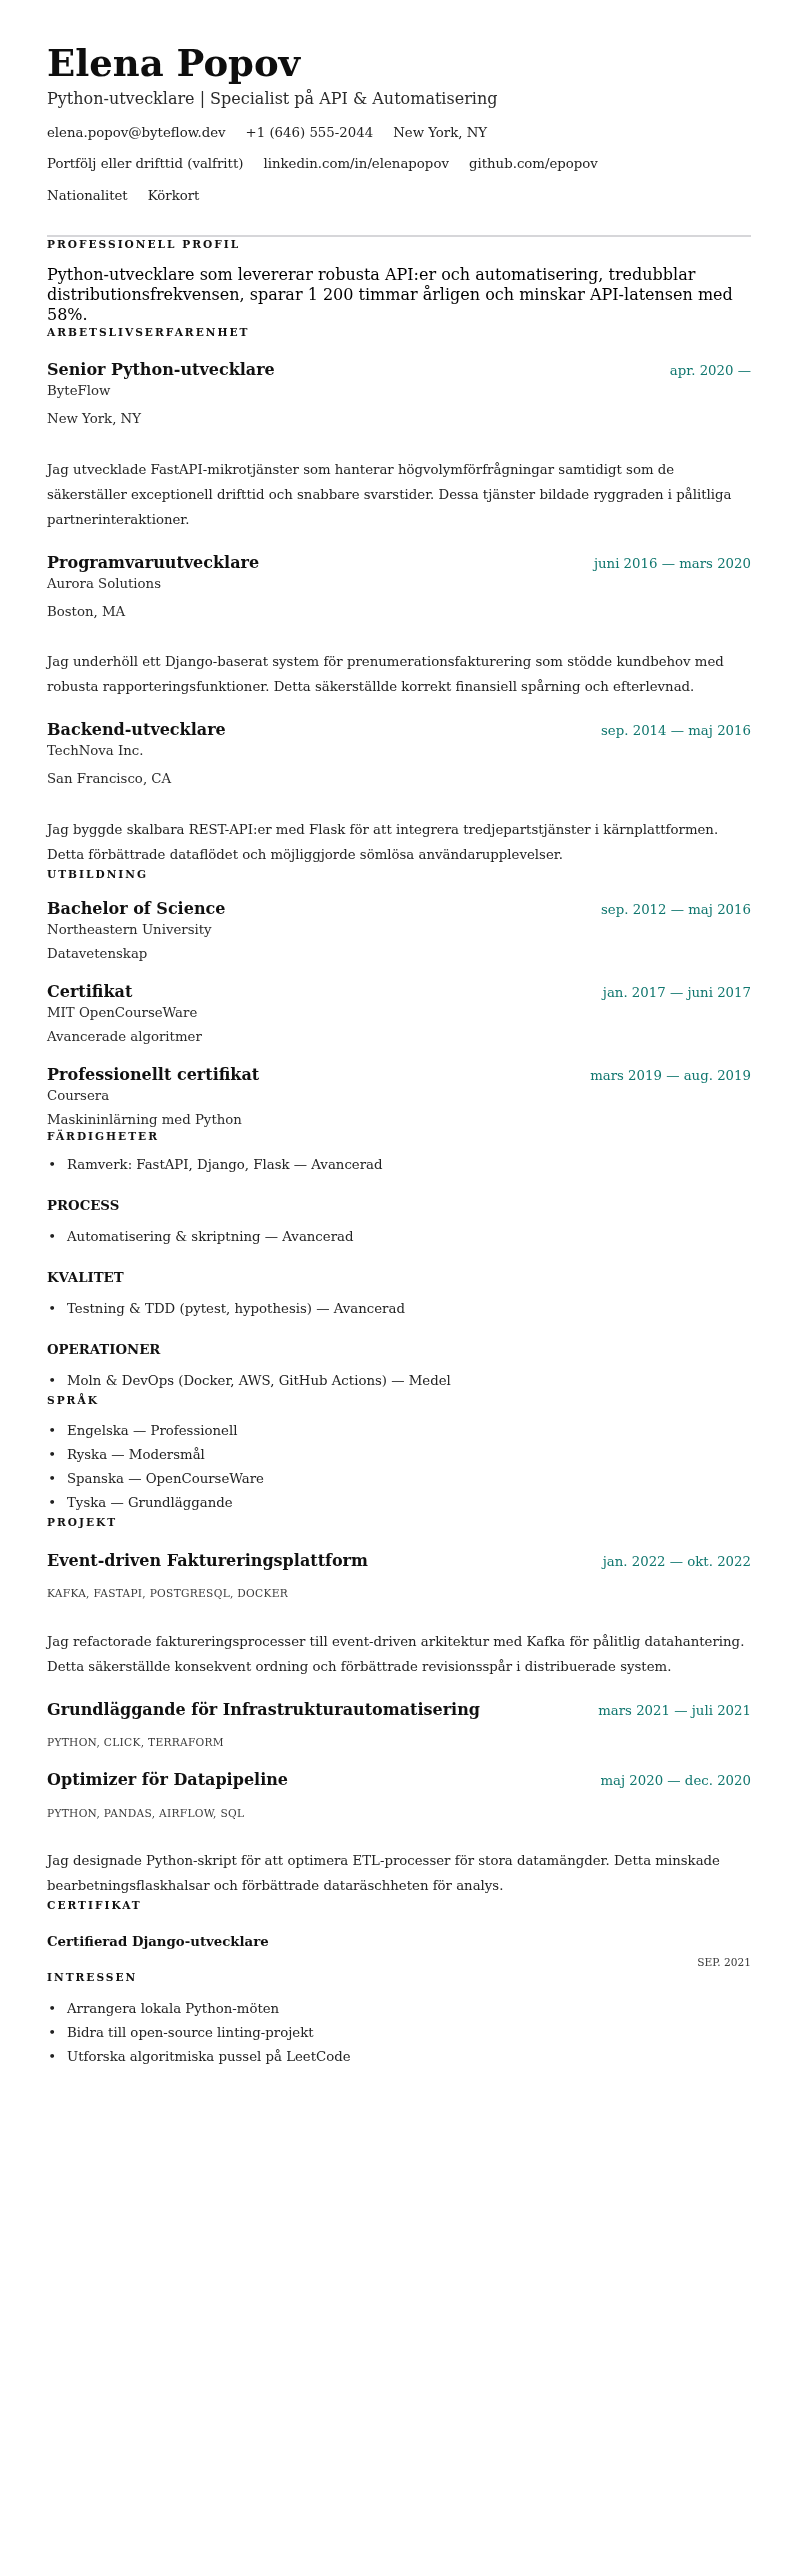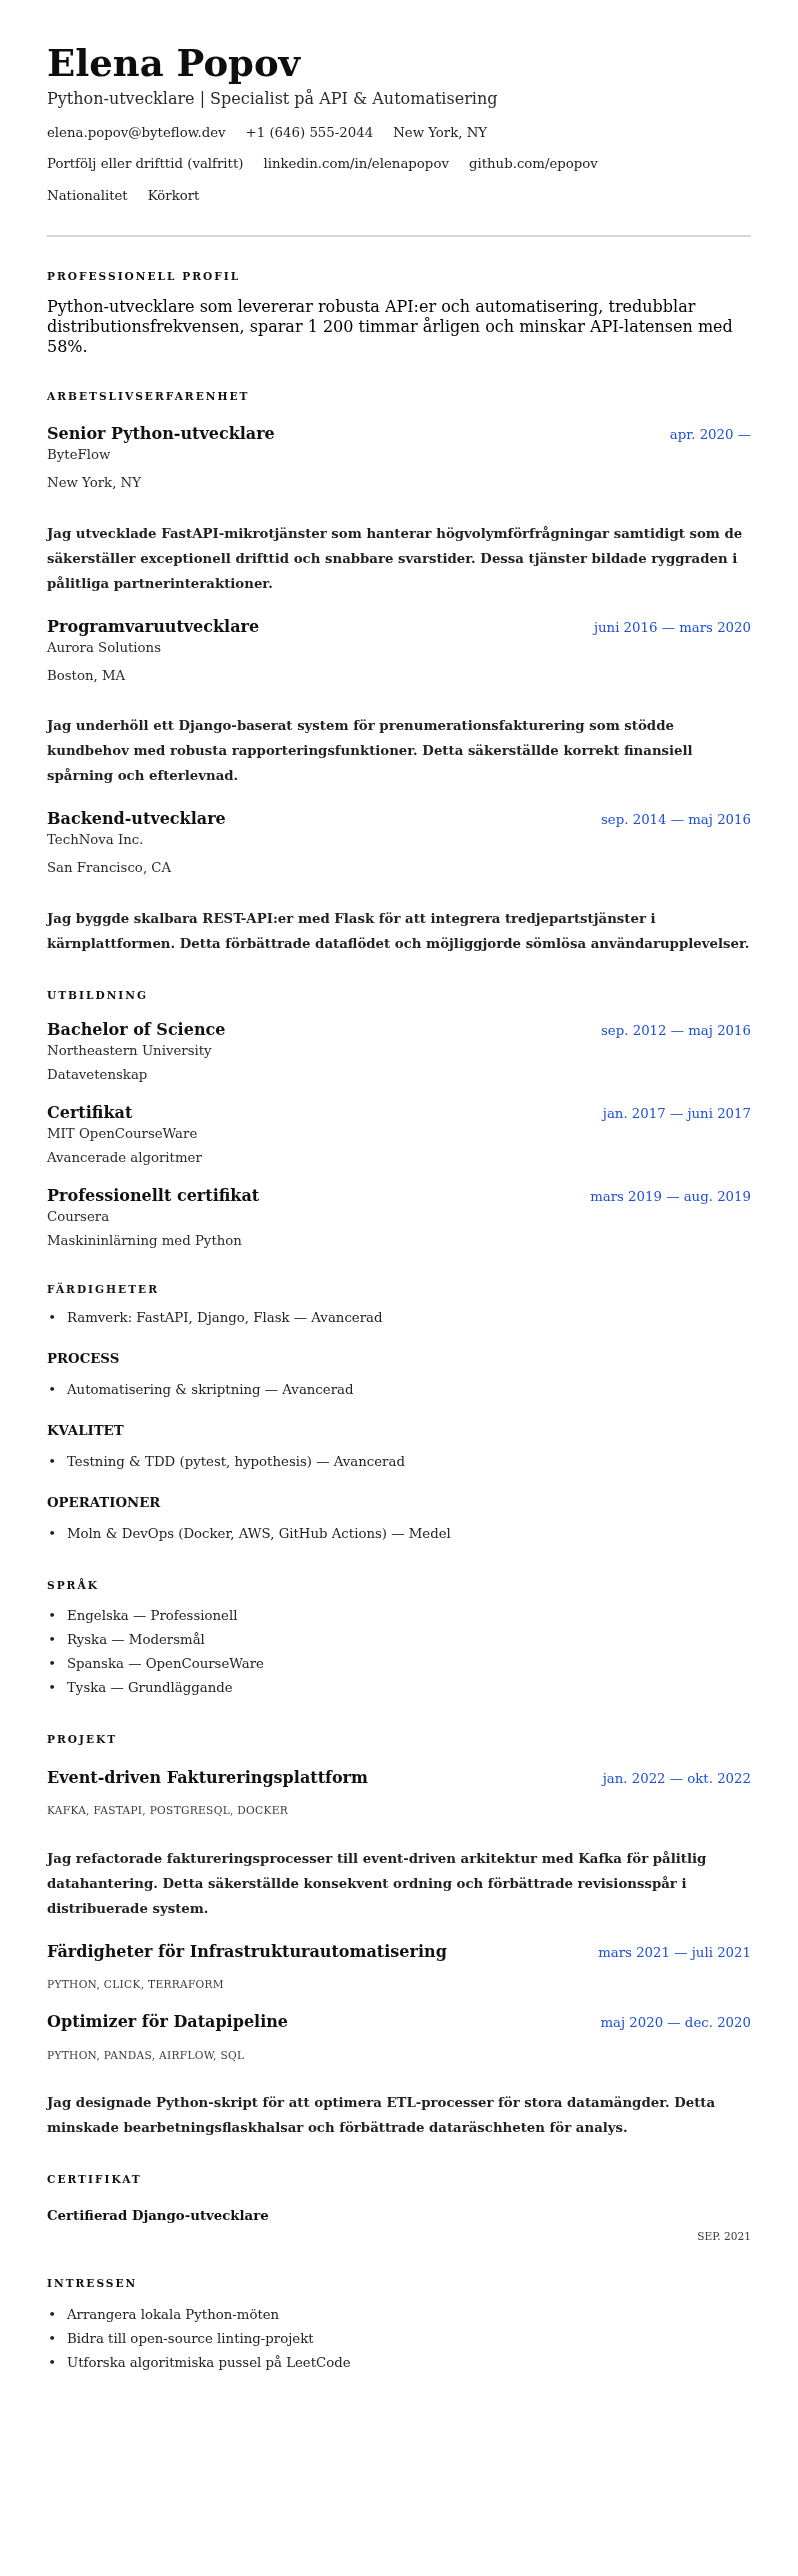--- a/index.html
+++ b/index.html
@@ -11,31 +11,31 @@
     color: #1f1f1f;
   }
   .page { padding: 41px 47px 40px 47px; }
   .name { font-size: 37px; font-weight: bold; color: #0e0e0e; line-height: 44px; }
   .headline { font-size: 16px; color: #2a2a2a; margin-top: 2.7px; line-height: 22.6px; }
   .contact-row { font-size: 13.3px; color: #222; margin-top: 13.3px; line-height: 18.6px; display: flex; gap: 20px; flex-wrap: wrap; }
   .contact-row:first-of-type { margin-top: 20px; }
   .contact-row a { color: #222; text-decoration: none; }
   .divider { height: 2px; background: #d6d6d9; margin-top: 29px; border: none; }
 
-  .section { margin-top: 32px; }
+  .section { }
   .section-title { font-size: 10.6px; font-weight: bold; letter-spacing: 2px; text-transform: uppercase; color: #111; line-height: 14.6px; }
   .profile-text { font-size: 16px; line-height: 20px; color: #000000; margin-top: 13.3px; }
 
   .entry { margin-top: 20px; }
   .entry-head { display: flex; justify-content: space-between; align-items: baseline; }
   .entry-title { font-size: 16px; font-weight: bold; color: #111; line-height: 21px; }
-  .entry-date { font-size: 13.3px; color: #1d4ed8; line-height: 18.6px; }
+  .entry-date { font-size: 13.3px; color: #0f766e; line-height: 18.6px; }
   .entry-sub { font-size: 13.3px; color: #2a2a2a; line-height: 18.6px; margin-top: 1.3px; }
   .entry-loc { font-size: 13.3px; color: #2a2a2a; line-height: 18.6px; margin-top: 9.3px; }
-  .entry-desc { font-size: 13.3px; line-height: 25px; color: #222; margin-top: 28px; font-weight: bold; }
+  .entry-desc { font-size: 13.3px; line-height: 25px; color: #222; margin-top: 28px; }
   .edu .entry-loc { margin-top: 5.3px; }
   .edu.entry { margin-top: 17.3px; }
 
   .skill-group-title { font-size: 13.3px; font-weight: bold; color: #111; margin-top: 20px; line-height: 18.6px; }
   .bullets { list-style: none; margin-top: 12px; }
   .bullets li { font-size: 13.3px; line-height: 24px; color: #222; position: relative; padding-left: 20px; }
   .bullets li::before { content: "•"; position: absolute; left: 1.3px; top: 0; color: #222; }
   .skill-bullets { margin-top: 9.3px; }
 
   .tech { font-size: 10.6px; color: #3a3a3a; margin-top: 14.6px; letter-spacing: 0.3px; line-height: 14.6px; }
@@ -182,21 +182,21 @@
       <div class="entry-head">
         <span class="entry-title">Event-driven Faktureringsplattform</span>
         <span class="entry-date">jan. 2022 — okt. 2022</span>
       </div>
       <div class="tech">KAFKA, FASTAPI, POSTGRESQL, DOCKER</div>
       <p class="entry-desc">Jag refactorade faktureringsprocesser till event-driven arkitektur med Kafka för pålitlig datahantering. Detta säkerställde konsekvent ordning och förbättrade revisionsspår i distribuerade system.</p>
     </div>
 
     <div class="entry proj">
       <div class="entry-head">
-        <span class="entry-title">Färdigheter för Infrastrukturautomatisering</span>
+        <span class="entry-title">Grundläggande för Infrastrukturautomatisering</span>
         <span class="entry-date">mars 2021 — juli 2021</span>
       </div>
       <div class="tech">PYTHON, CLICK, TERRAFORM</div>
     </div>
 
     <div class="entry proj">
       <div class="entry-head">
         <span class="entry-title">Optimizer för Datapipeline</span>
         <span class="entry-date">maj 2020 — dec. 2020</span>
       </div>

